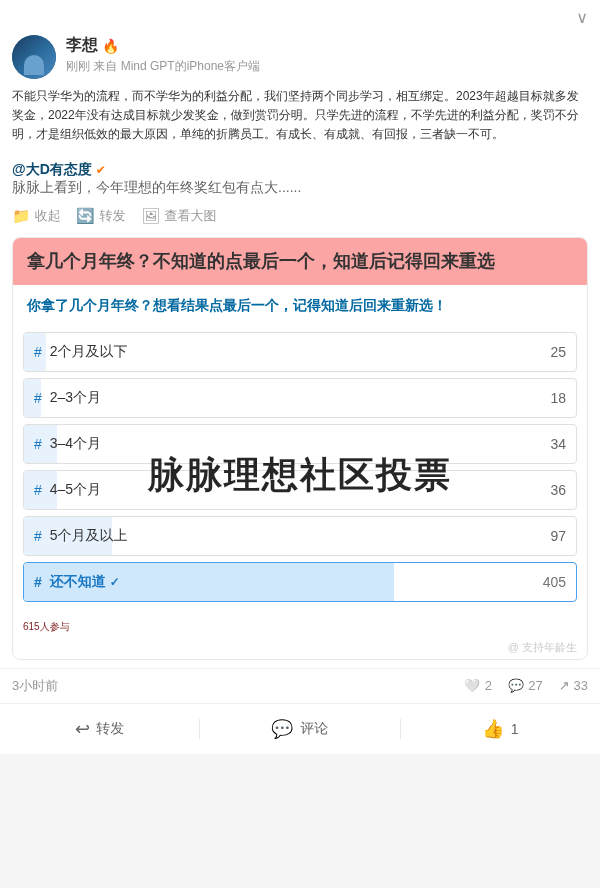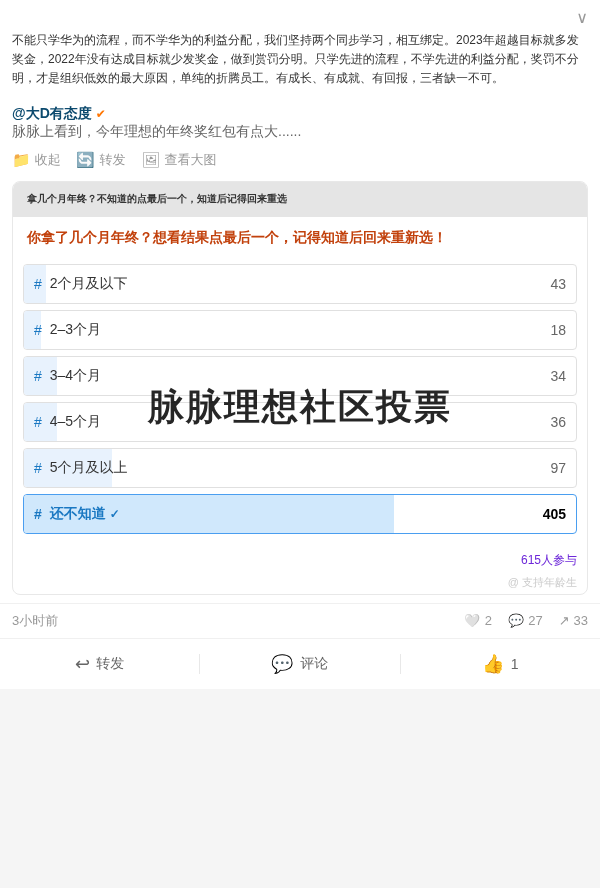--- a/index.html
+++ b/index.html
@@ -126,27 +126,26 @@
     }
     
     .poll-card {
       margin: 4px 12px 8px;
       border: 1px solid #e8e8e8;
       border-radius: 8px;
       overflow: hidden;
       background: #fff;
     }
     .poll-title-bar {
-      background: #e5e5e5;
+      background: #fca5a5;
       padding: 10px 14px;
-      font-size: 10px;
+      font-size: 18px;
       font-weight: bold;
       color: #333;
       line-height: 1.5;
-      font-family: Liberation Mono, monospace;
     }
     .poll-options {
       padding: 6px 10px 10px;
     }
     .poll-option {
       position: relative;
       margin: 6px 0;
       height: 40px;
       border-radius: 4px;
       overflow: hidden;
@@ -186,31 +185,30 @@
     }
     .poll-option-count {
       position: relative;
       z-index: 1;
       padding-right: 10px;
       font-size: 14px;
       color: #666;
       font-weight: normal;
     }
     .poll-option.selected .poll-option-count {
-      color: #000000;
-      font-weight: bold;
+      color: #737373;
+      font-weight: normal;
     }
     .selected-check {
       font-size: 12px;
     }
     .poll-participants {
       padding: 2px 10px 6px;
-      font-size: 12px;
-      color: #6d28d9;
-      text-align: right;
+      font-size: 10px;
+      color: #7f1d1d;
     }
     .watermark {
       text-align: right;
       padding: 0 10px 4px;
       font-size: 11px;
       color: #ccc;
     }
     
     .big-watermark {
       position: absolute;
@@ -286,20 +284,33 @@
   </style>
 </head>
 <body>
 
 <div class="post-container">
 
   <div class="top-bar">
     <span class="top-bar-chevron">∨</span>
   </div>
 
+  <div class="post-header">
+    <div class="avatar">
+      <div class="avatar-img"></div>
+      <div class="avatar-figure"></div>
+    </div>
+    <div class="author-info">
+      <div class="author-name-row">
+        <span class="author-name">李想</span>
+        <span class="verified-icon">🔥</span>
+      </div>
+      <div class="post-meta">刚刚  来自 Mind GPT的iPhone客户端</div>
+    </div>
+  </div>
 
   <div class="post-content">不能只学华为的流程，而不学华为的利益分配，我们坚持两个同步学习，相互绑定。2023年超越目标就多发奖金，2022年没有达成目标就少发奖金，做到赏罚分明。只学先进的流程，不学先进的利益分配，奖罚不分明，才是组织低效的最大原因，单纯的折腾员工。有成长、有成就、有回报，三者缺一不可。</div>
 
   <div class="quote-block">
     <span class="quote-user">@大D有态度</span>
     <span class="quote-verified"> ✔</span>
     <br>
     <span class="quote-text">脉脉上看到，今年理想的年终奖红包有点大......</span>
   </div>
 
@@ -314,30 +325,30 @@
     </div>
     <div class="action-item">
       <span class="action-icon">🖼</span>
       <span>查看大图</span>
     </div>
   </div>
 
   <div class="poll-card">
     <div class="poll-title-bar">拿几个月年终？不知道的点最后一个，知道后记得回来重选</div>
     <div class="poll-options">
-      <div style="font-size:14px; color:#c2410c; font-weight:bold; padding: 4px 4px 8px; line-height:1.5;">你拿了几个月年终？想看结果点最后一个，记得知道后回来重新选！</div>
+      <div style="font-size:14px; color:#0369a1; font-weight:bold; padding: 4px 4px 8px; line-height:1.5;">你拿了几个月年终？想看结果点最后一个，记得知道后回来重新选！</div>
 
       <div class="poll-wrapper">
 
         <div class="poll-option" style="margin-top:8px;">
           <div class="poll-option-bar" style="width:4%"></div>
           <span class="poll-option-label">
             <span class="hashtag">#</span>&nbsp;2个月及以下
           </span>
-          <span class="poll-option-count">43</span>
+          <span class="poll-option-count">25</span>
         </div>
 
         <div class="poll-option">
           <div class="poll-option-bar" style="width:3%"></div>
           <span class="poll-option-label">
             <span class="hashtag">#</span>&nbsp;2–3个月
           </span>
           <span class="poll-option-count">18</span>
         </div>
 

